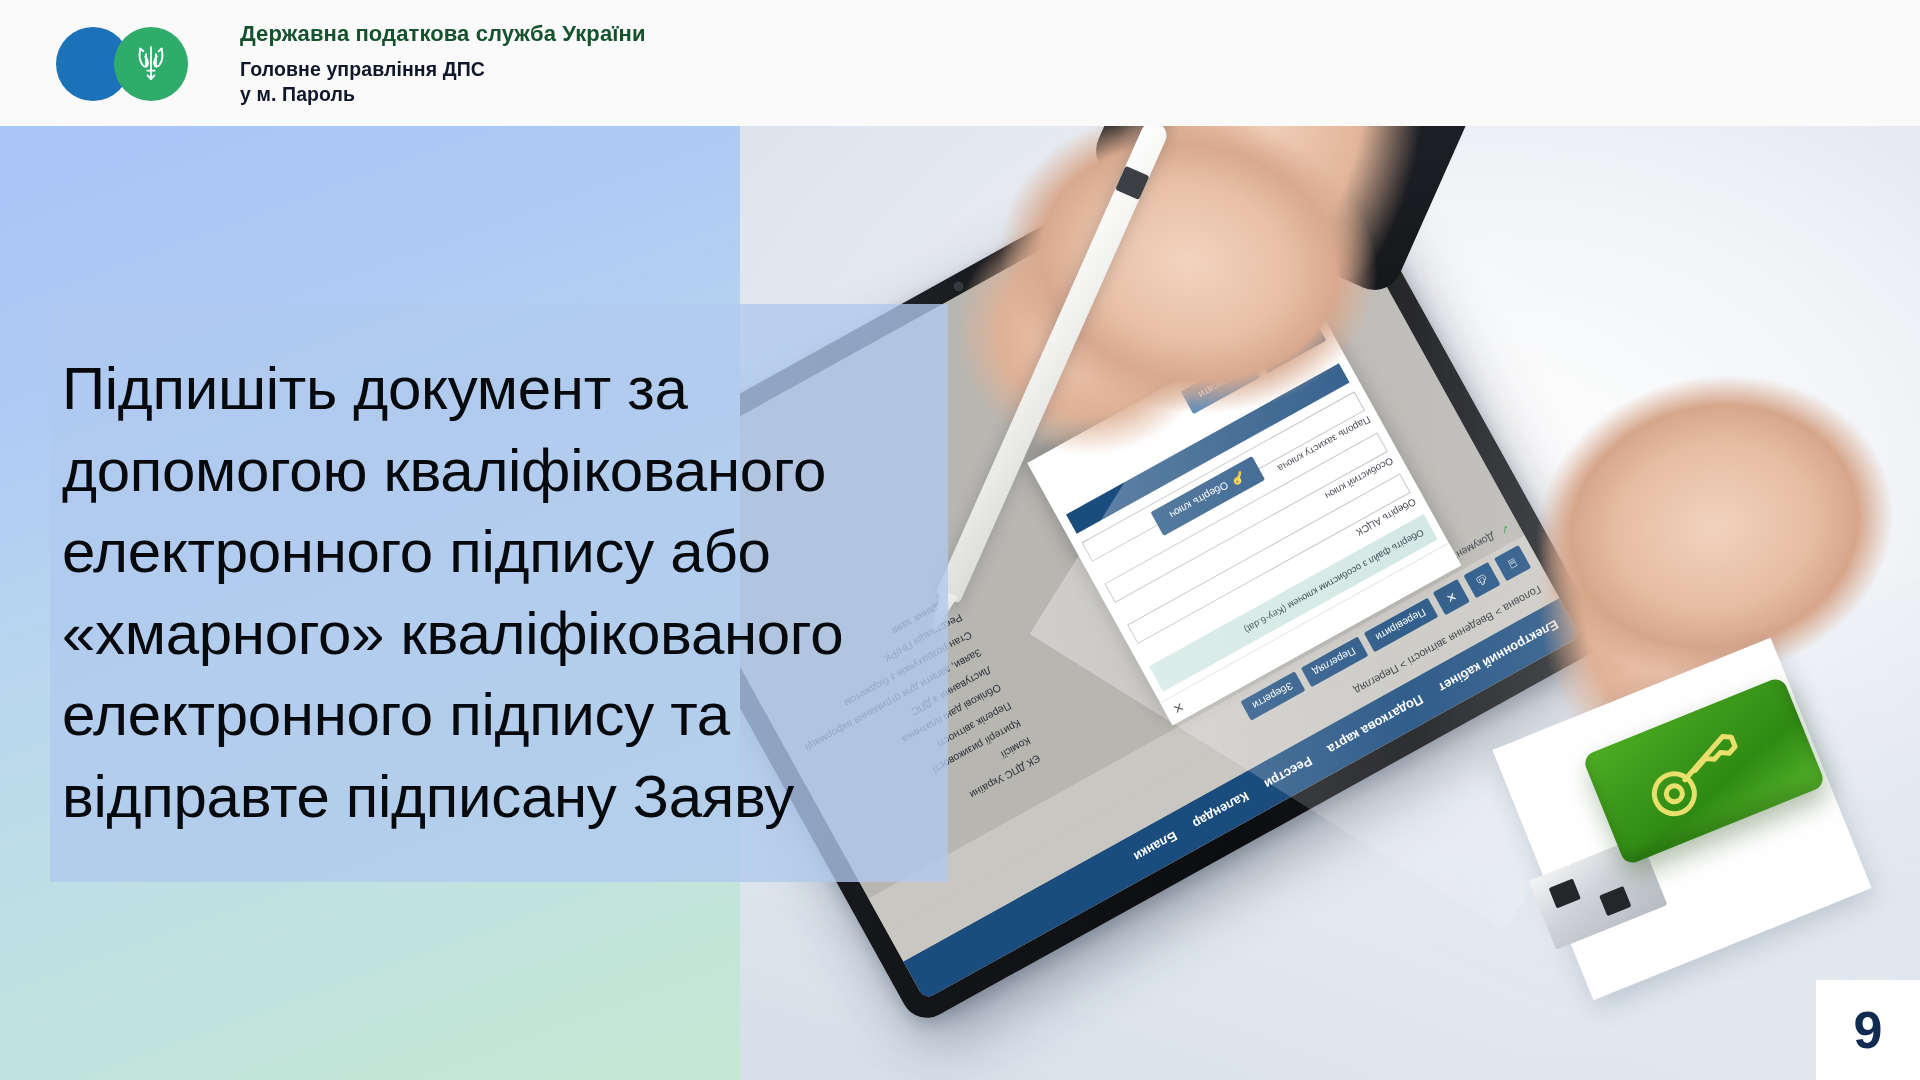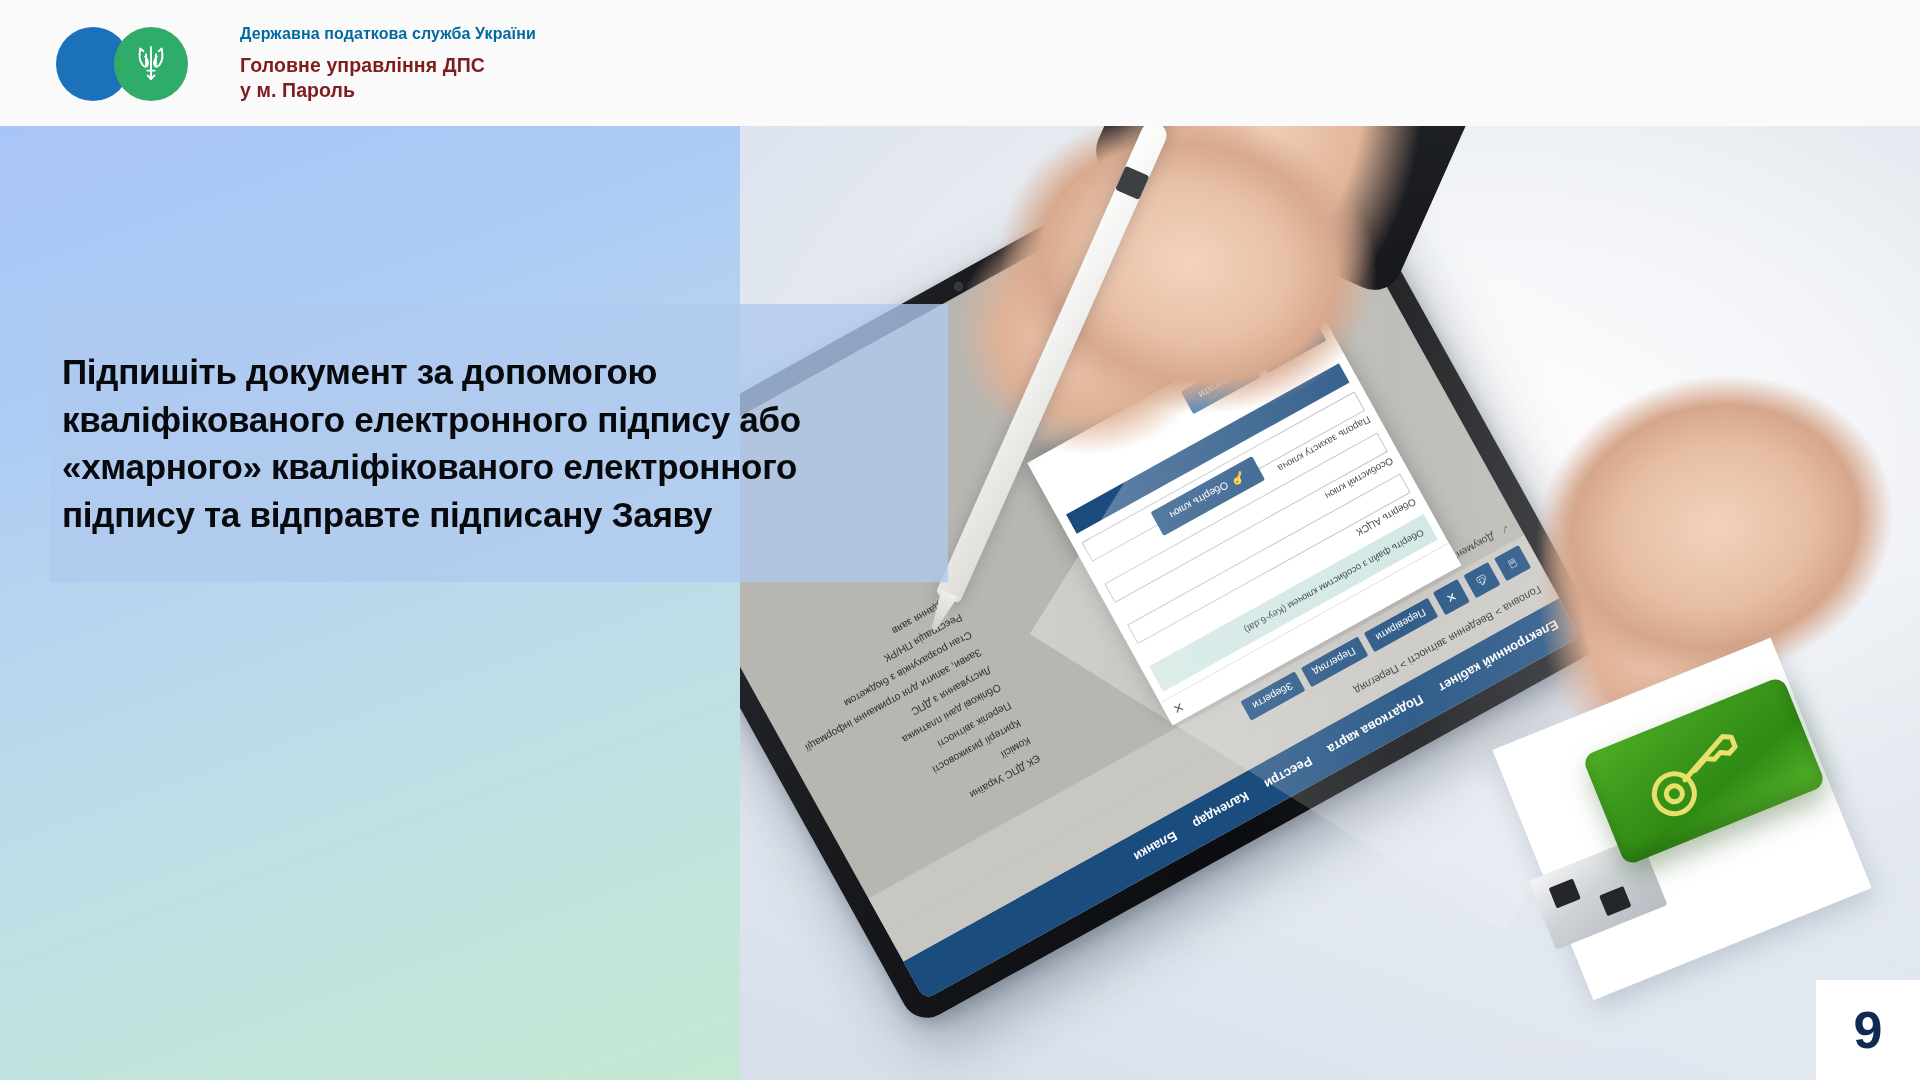--- a/index.html
+++ b/index.html
@@ -50,31 +50,31 @@
   }
   .logo-circle-green svg { display:block; }
 
   .header-text {
     margin-left:24px;
     display:flex;
     flex-direction:column;
     justify-content:center;
   }
   .header-line1 {
-    font-size:16px;
+    font-size:22px;
     font-weight:bold;
-    color:#0369a1;
+    color:#14532d;
     letter-spacing:0.1px;
     line-height:1.28;
     margin-bottom:9px;
   }
   .header-line2, .header-line3 {
     font-size:19.5px;
     font-weight:bold;
-    color:#7f1d1d;
+    color:#0f172a;
     letter-spacing:0.1px;
     line-height:1.26;
   }
 
   
   .canvas {
     position:absolute;
     top:126px; left:0;
     width:1920px; height:954px;
     overflow:hidden;
@@ -338,23 +338,23 @@
   
   .text-panel {
     position:absolute;
     left:50px; top:178px;
     width:898px;
     padding:44px 40px 44px 12px;
     background:rgba(176,201,238,0.78);
     z-index:30;
   }
   .headline {
-    font-size:35px;
+    font-size:60px;
     line-height:1.36;
-    font-weight:bold;
+    font-weight:normal;
     color:#07090c;
     letter-spacing:-0.3px;
   }
 
   
   .page-badge {
     position:absolute;
     right:0px; bottom:0px;
     width:104px; height:100px;
     background:#ffffff;

